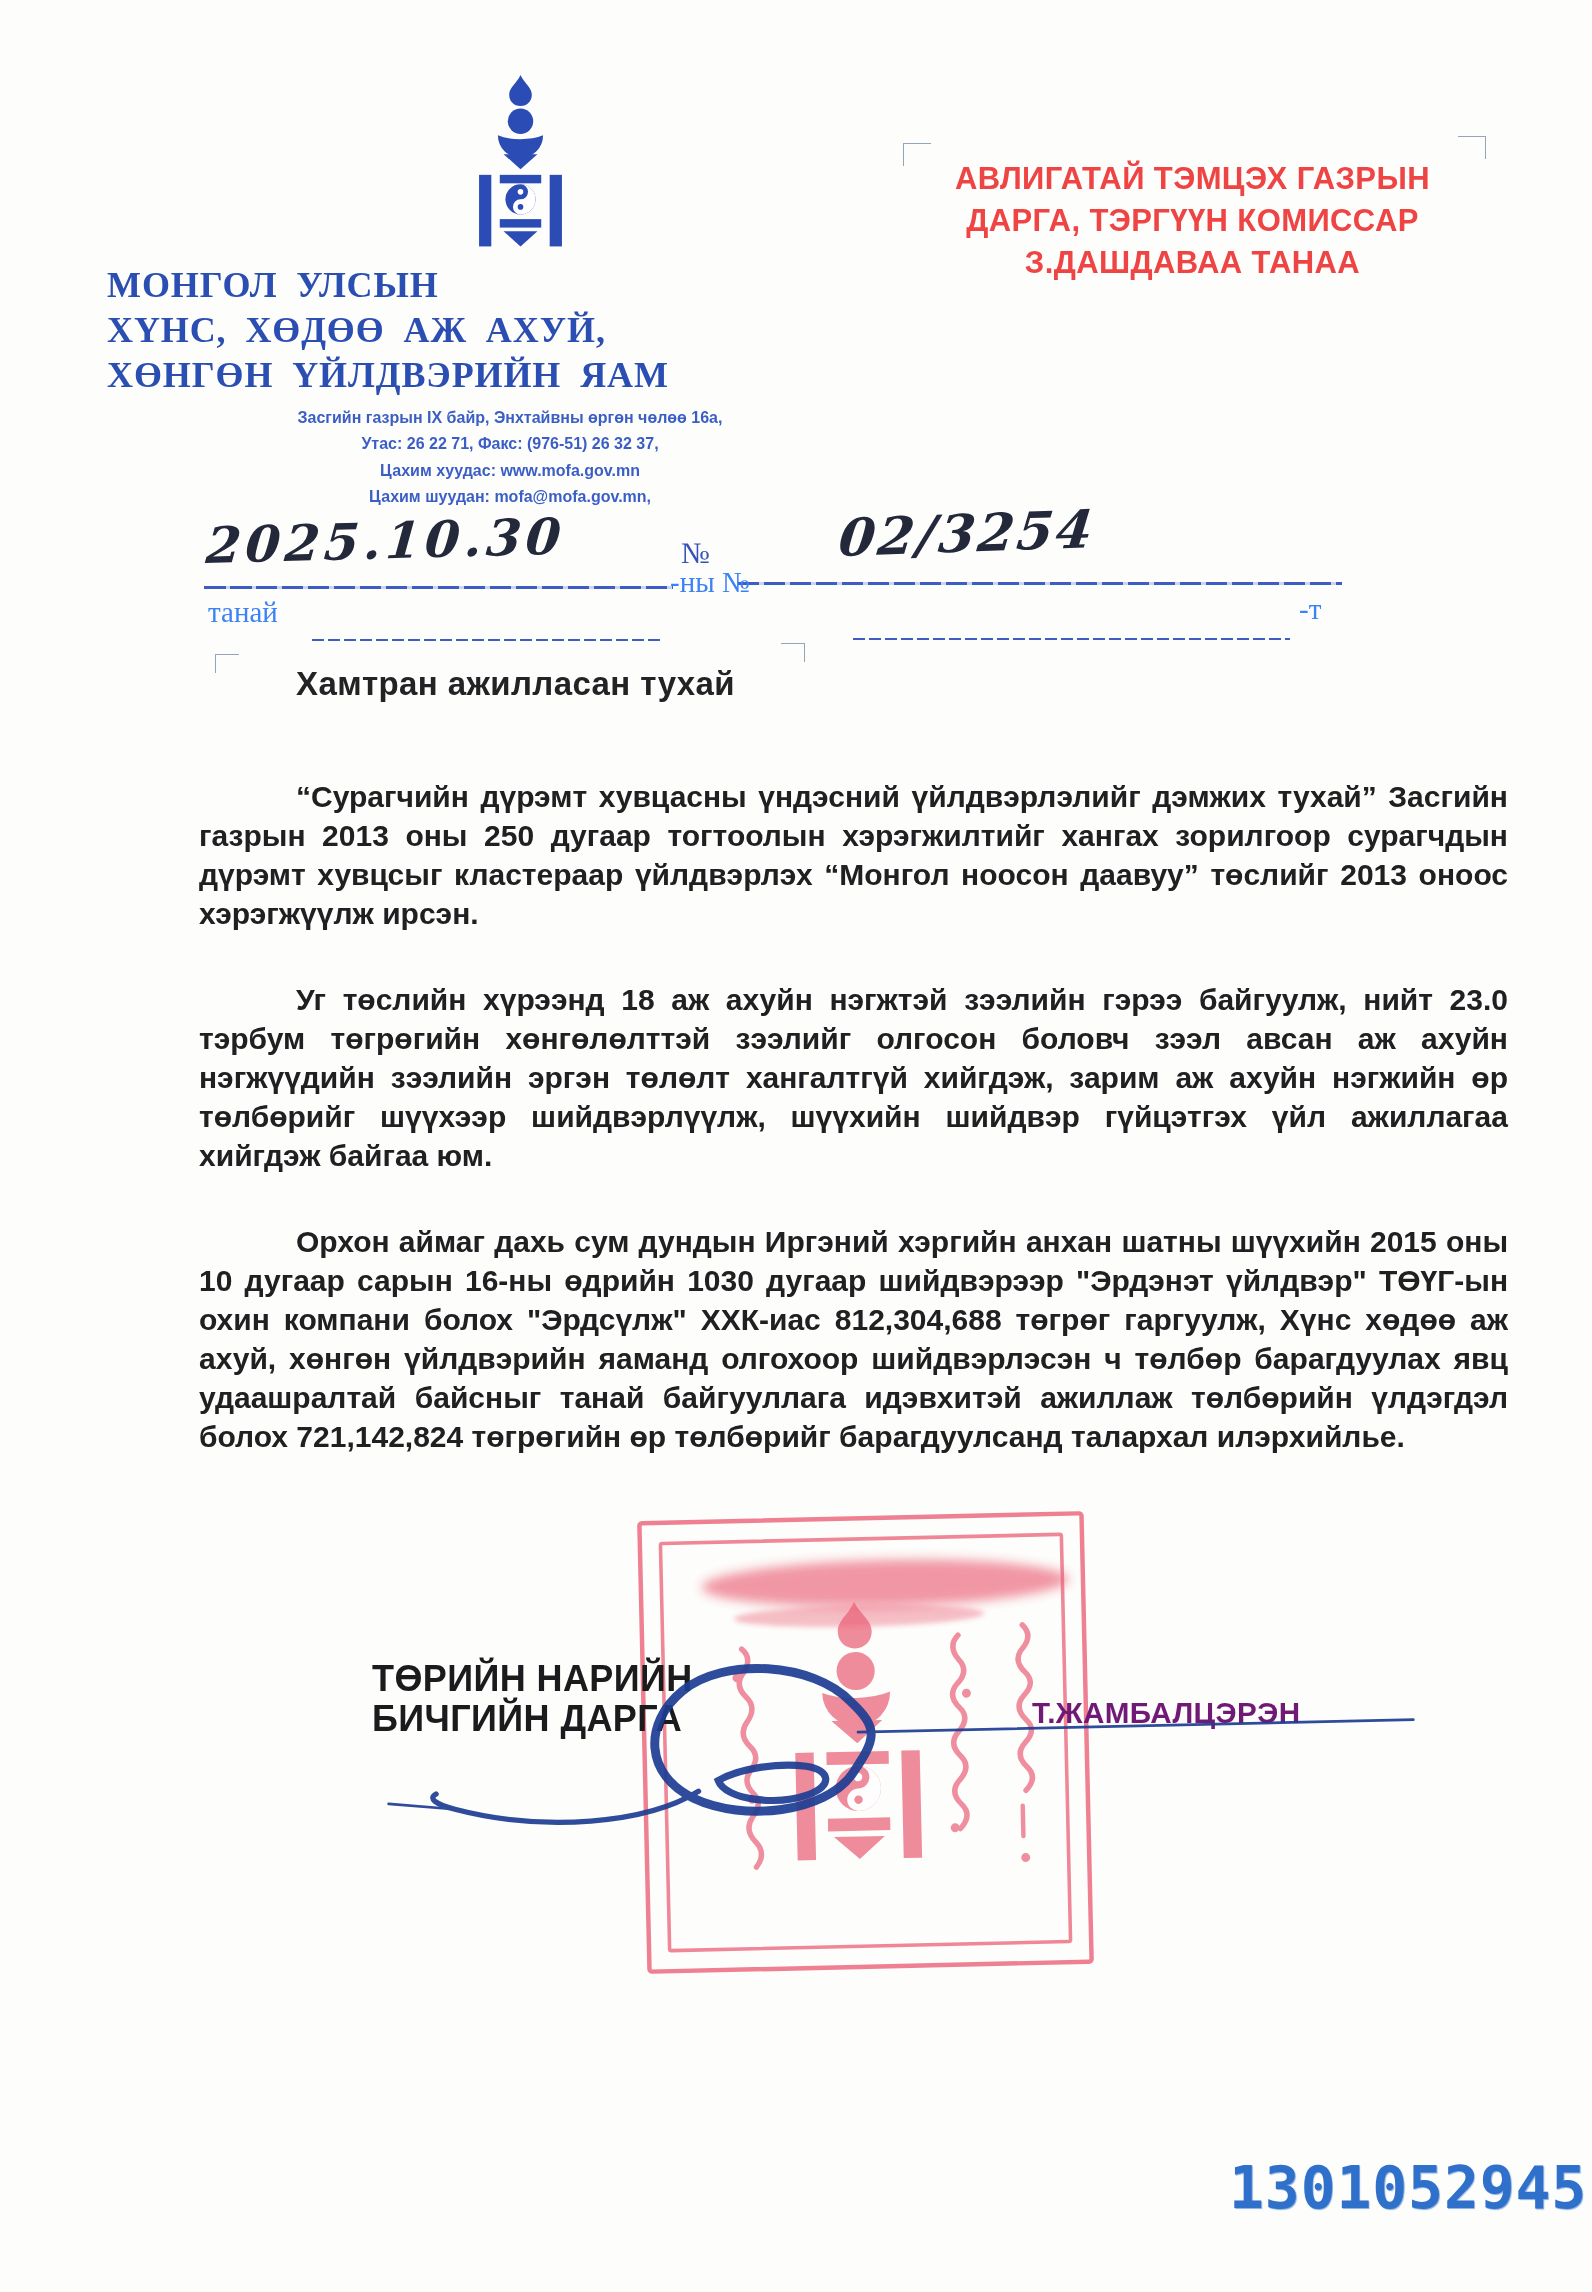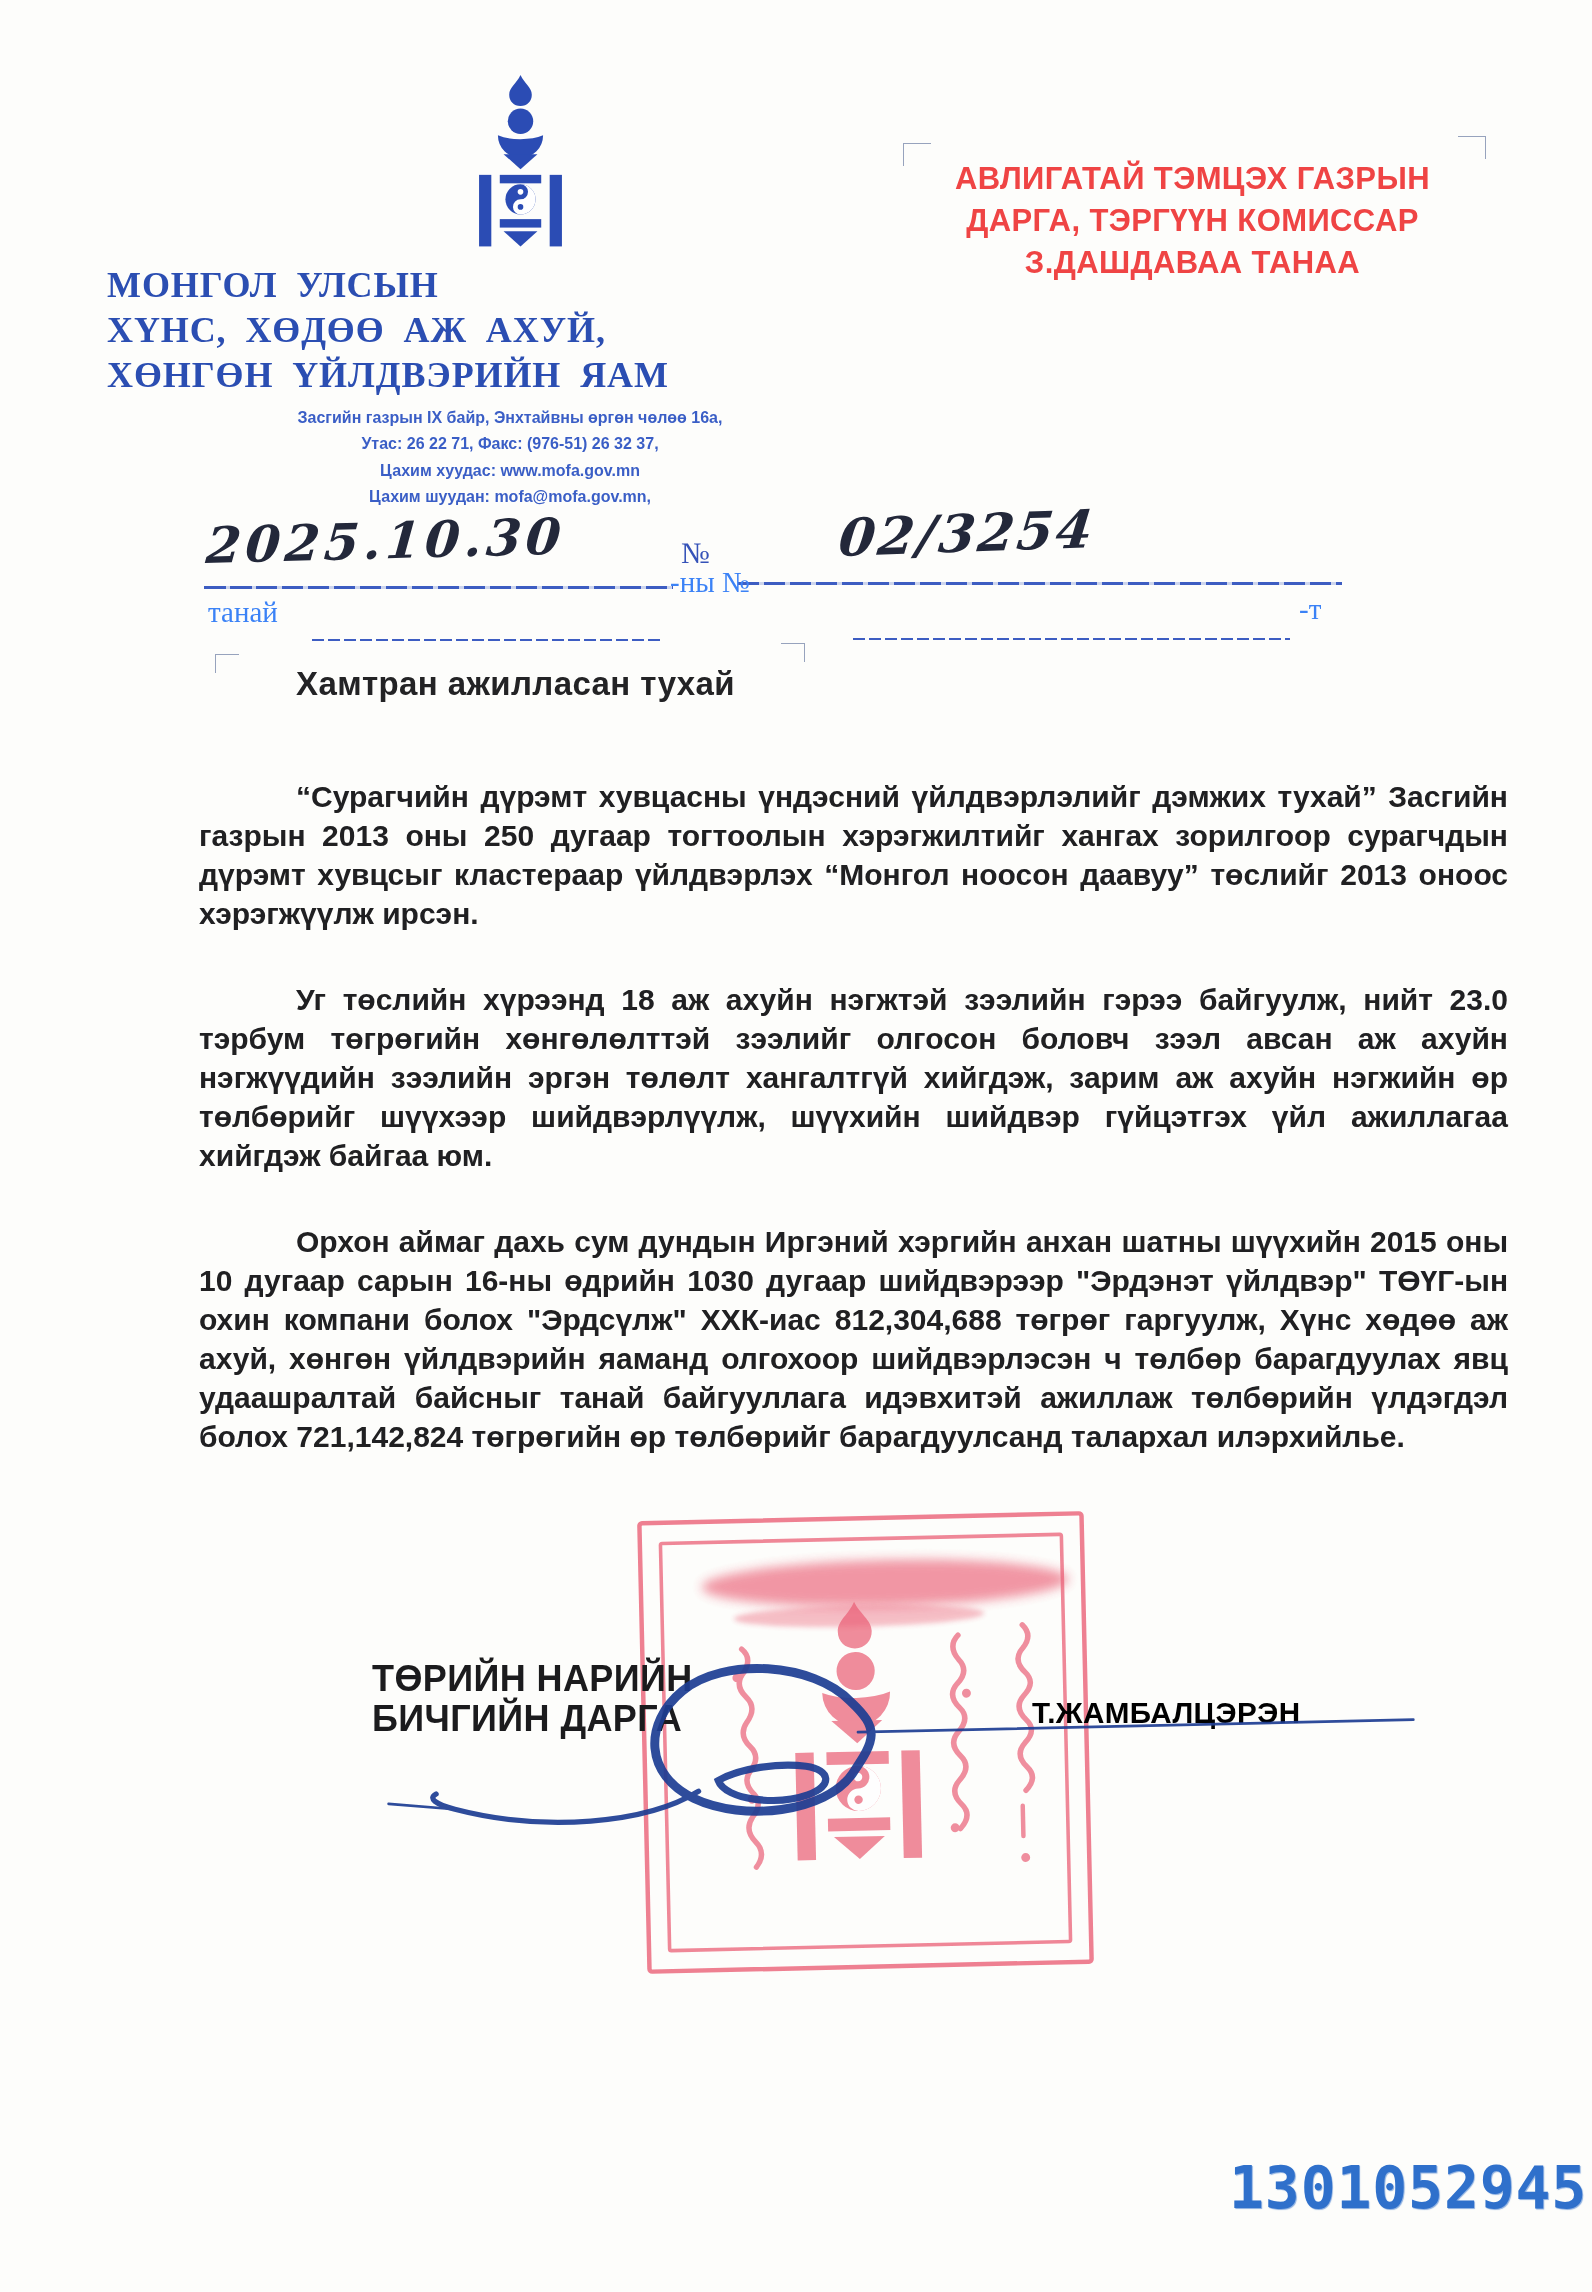--- a/index.html
+++ b/index.html
@@ -57,21 +57,21 @@
   .stamp{
     position:absolute;left:638px;top:1512px;width:455px;height:461px;
     transform:rotate(-1.3deg);opacity:.9;
   }
   
   .sig-title{
     position:absolute;left:372px;top:1659px;color:#1b1b1d;
     font-size:36px;line-height:40px;font-weight:bold;letter-spacing:0.4px;
   }
   .sig-name{
-    position:absolute;left:1032px;top:1696px;color:#000000;
+    position:absolute;left:1032px;top:1696px;color:#701a75;
     font-size:29.6px;font-weight:bold;letter-spacing:0.4px;
   }
   .sig-ink{position:absolute;left:385px;top:1646px;width:1057px;height:193px;}
   
   .footer-num{
     position:absolute;left:1229px;top:2142px;
     font-family:"DejaVu Sans Mono",monospace;font-weight:bold;
     font-size:58px;color:#2f70cb;letter-spacing:0.9px;
     text-shadow:0.9px 0.9px 0.9px rgba(47,112,203,.55);
     margin-top:12px;

